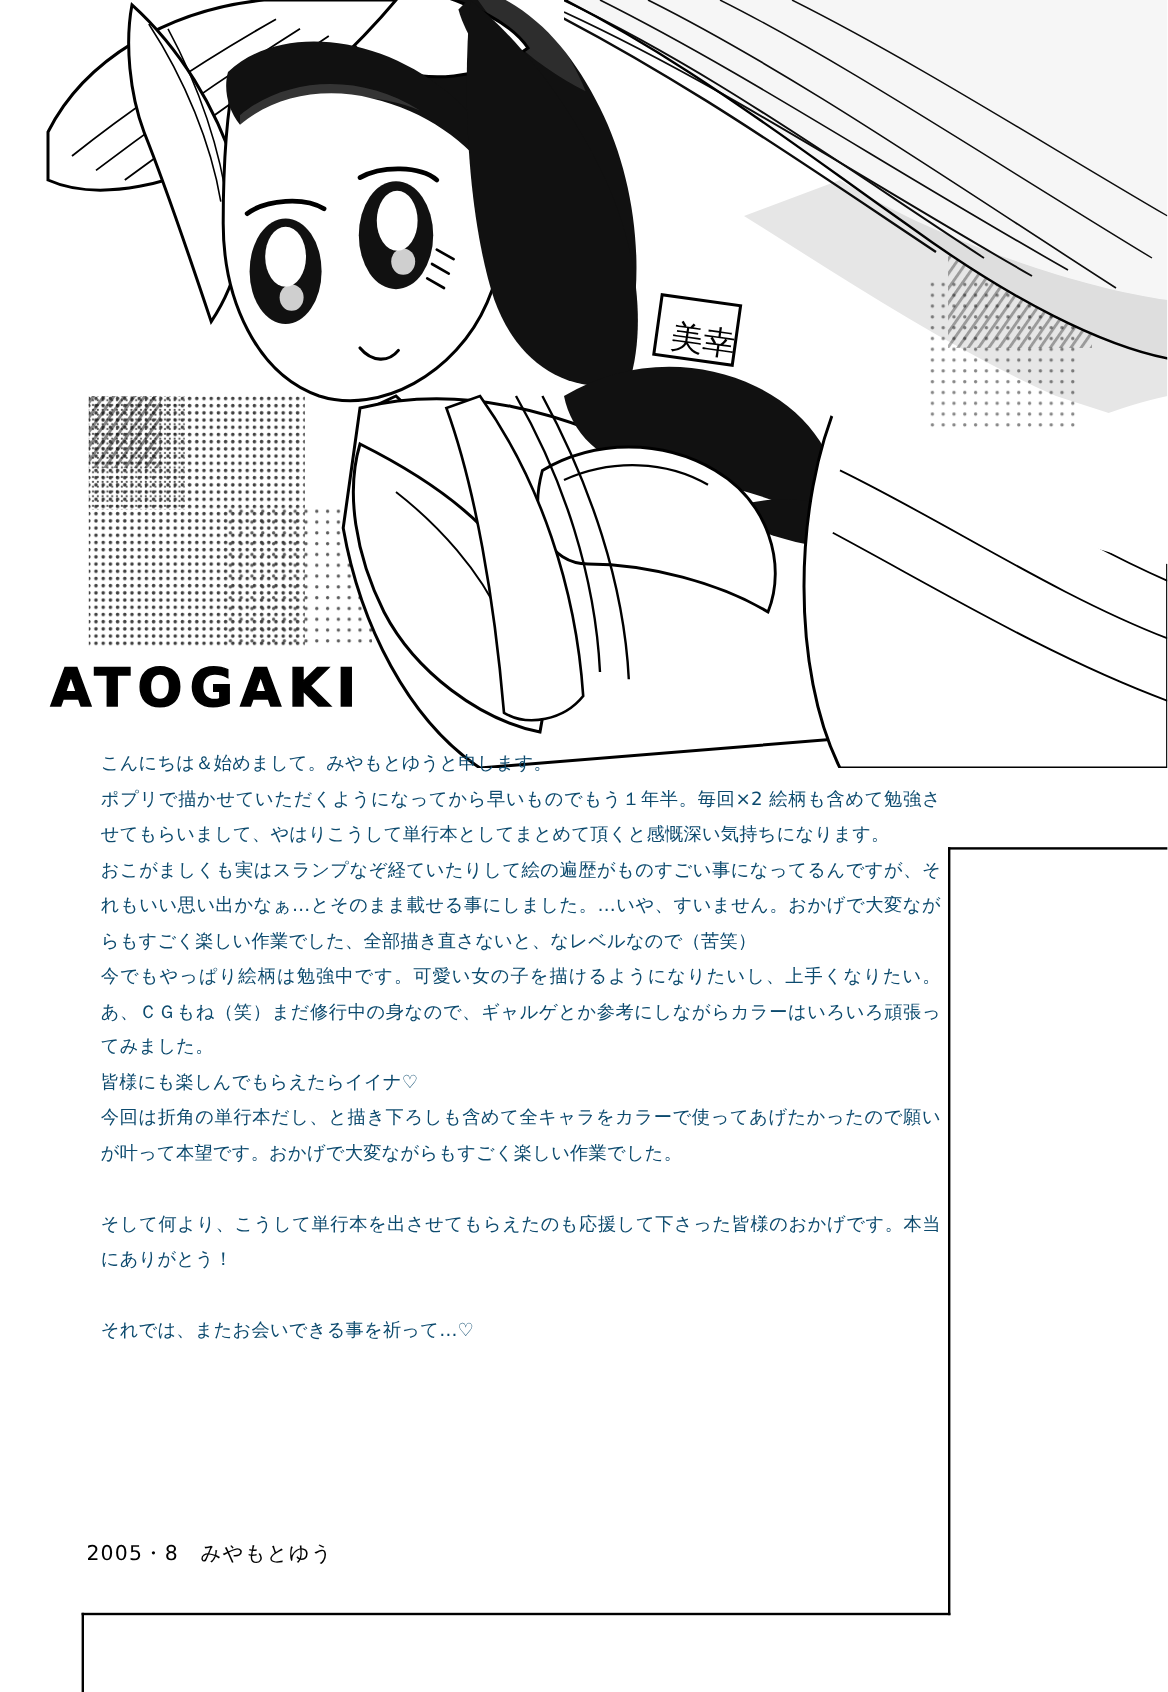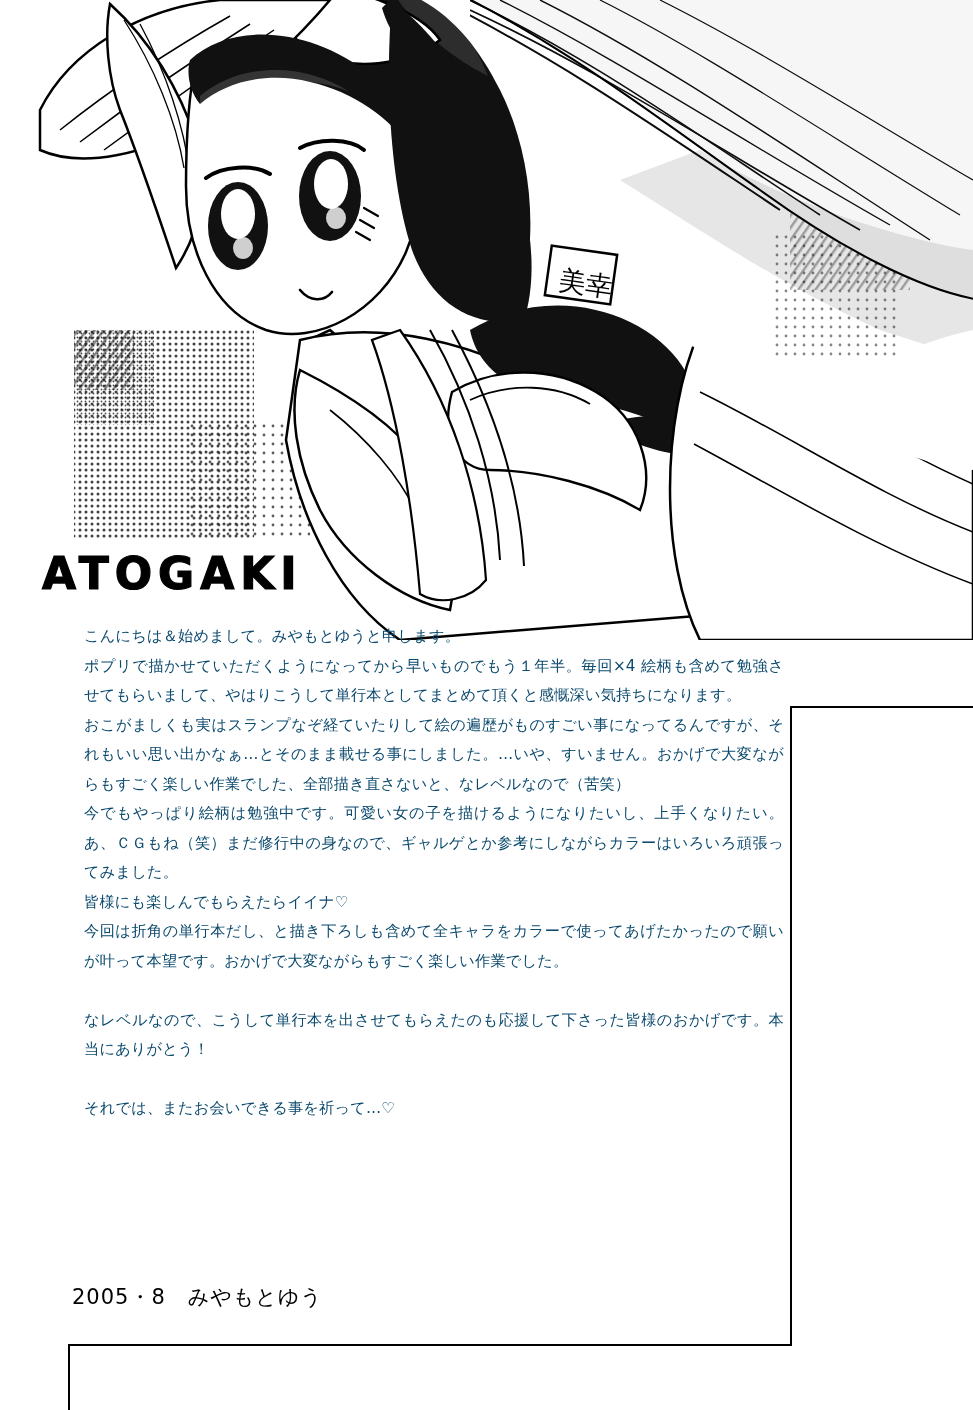--- a/index.html
+++ b/index.html
@@ -61,21 +61,21 @@
   }
   #afterword p.blank {
     height: 29.5px;
   }
 
   #signature {
     position: absolute;
     left: 72px;
     top: 1283px;
     font-family: "DejaVu Sans", "Liberation Sans", sans-serif;
-    font-size: 21px;
+    font-size: 17px;
     letter-spacing: 1px;
   }
 
   
   #frame-vertical {
     position: absolute;
     left: 790px;
     top: 706px;
     width: 2px;
     height: 640px;
@@ -233,27 +233,27 @@
     <path d="M400,330 C450,400 480,490 486,580 C470,600 440,606 420,594 C412,500 396,406 372,340 Z" fill="#fff" stroke="#000" stroke-width="2.2"></path>
 
     <rect x="74" y="330" width="60" height="60" fill="url(#lines-diag)" opacity="0.5"></rect>
   </svg>
 </div>
 
 <div id="atogaki-title">ATOGAKI</div>
 
 <div id="afterword">
   <p>こんにちは＆始めまして。みやもとゆうと申します。</p>
-  <p>ポプリで描かせていただくようになってから早いものでもう１年半。毎回×4 絵柄も含めて勉強させてもらいまして、やはりこうして単行本としてまとめて頂くと感慨深い気持ちになります。</p>
+  <p>ポプリで描かせていただくようになってから早いものでもう１年半。毎回×2 絵柄も含めて勉強させてもらいまして、やはりこうして単行本としてまとめて頂くと感慨深い気持ちになります。</p>
   <p>おこがましくも実はスランプなぞ経ていたりして絵の遍歴がものすごい事になってるんですが、それもいい思い出かなぁ…とそのまま載せる事にしました。…いや、すいません。おかげで大変ながらもすごく楽しい作業でした、全部描き直さないと、なレベルなので（苦笑）</p>
   <p>今でもやっぱり絵柄は勉強中です。可愛い女の子を描けるようになりたいし、上手くなりたい。あ、ＣＧもね（笑）まだ修行中の身なので、ギャルゲとか参考にしながらカラーはいろいろ頑張ってみました。</p>
   <p>皆様にも楽しんでもらえたらイイナ♡</p>
   <p>今回は折角の単行本だし、と描き下ろしも含めて全キャラをカラーで使ってあげたかったので願いが叶って本望です。おかげで大変ながらもすごく楽しい作業でした。</p>
   <p class="blank"></p>
-  <p>なレベルなので、こうして単行本を出させてもらえたのも応援して下さった皆様のおかげです。本当にありがとう！</p>
+  <p>そして何より、こうして単行本を出させてもらえたのも応援して下さった皆様のおかげです。本当にありがとう！</p>
   <p class="blank"></p>
   <p>それでは、またお会いできる事を祈って…♡</p>
 </div>
 
 <div id="signature">2005・8　みやもとゆう</div>
 
 <div id="frame-vertical"></div>
 <div id="frame-horizontal-top"></div>
 <div id="frame-horizontal-bottom"></div>
 <div id="frame-left-stub"></div>

